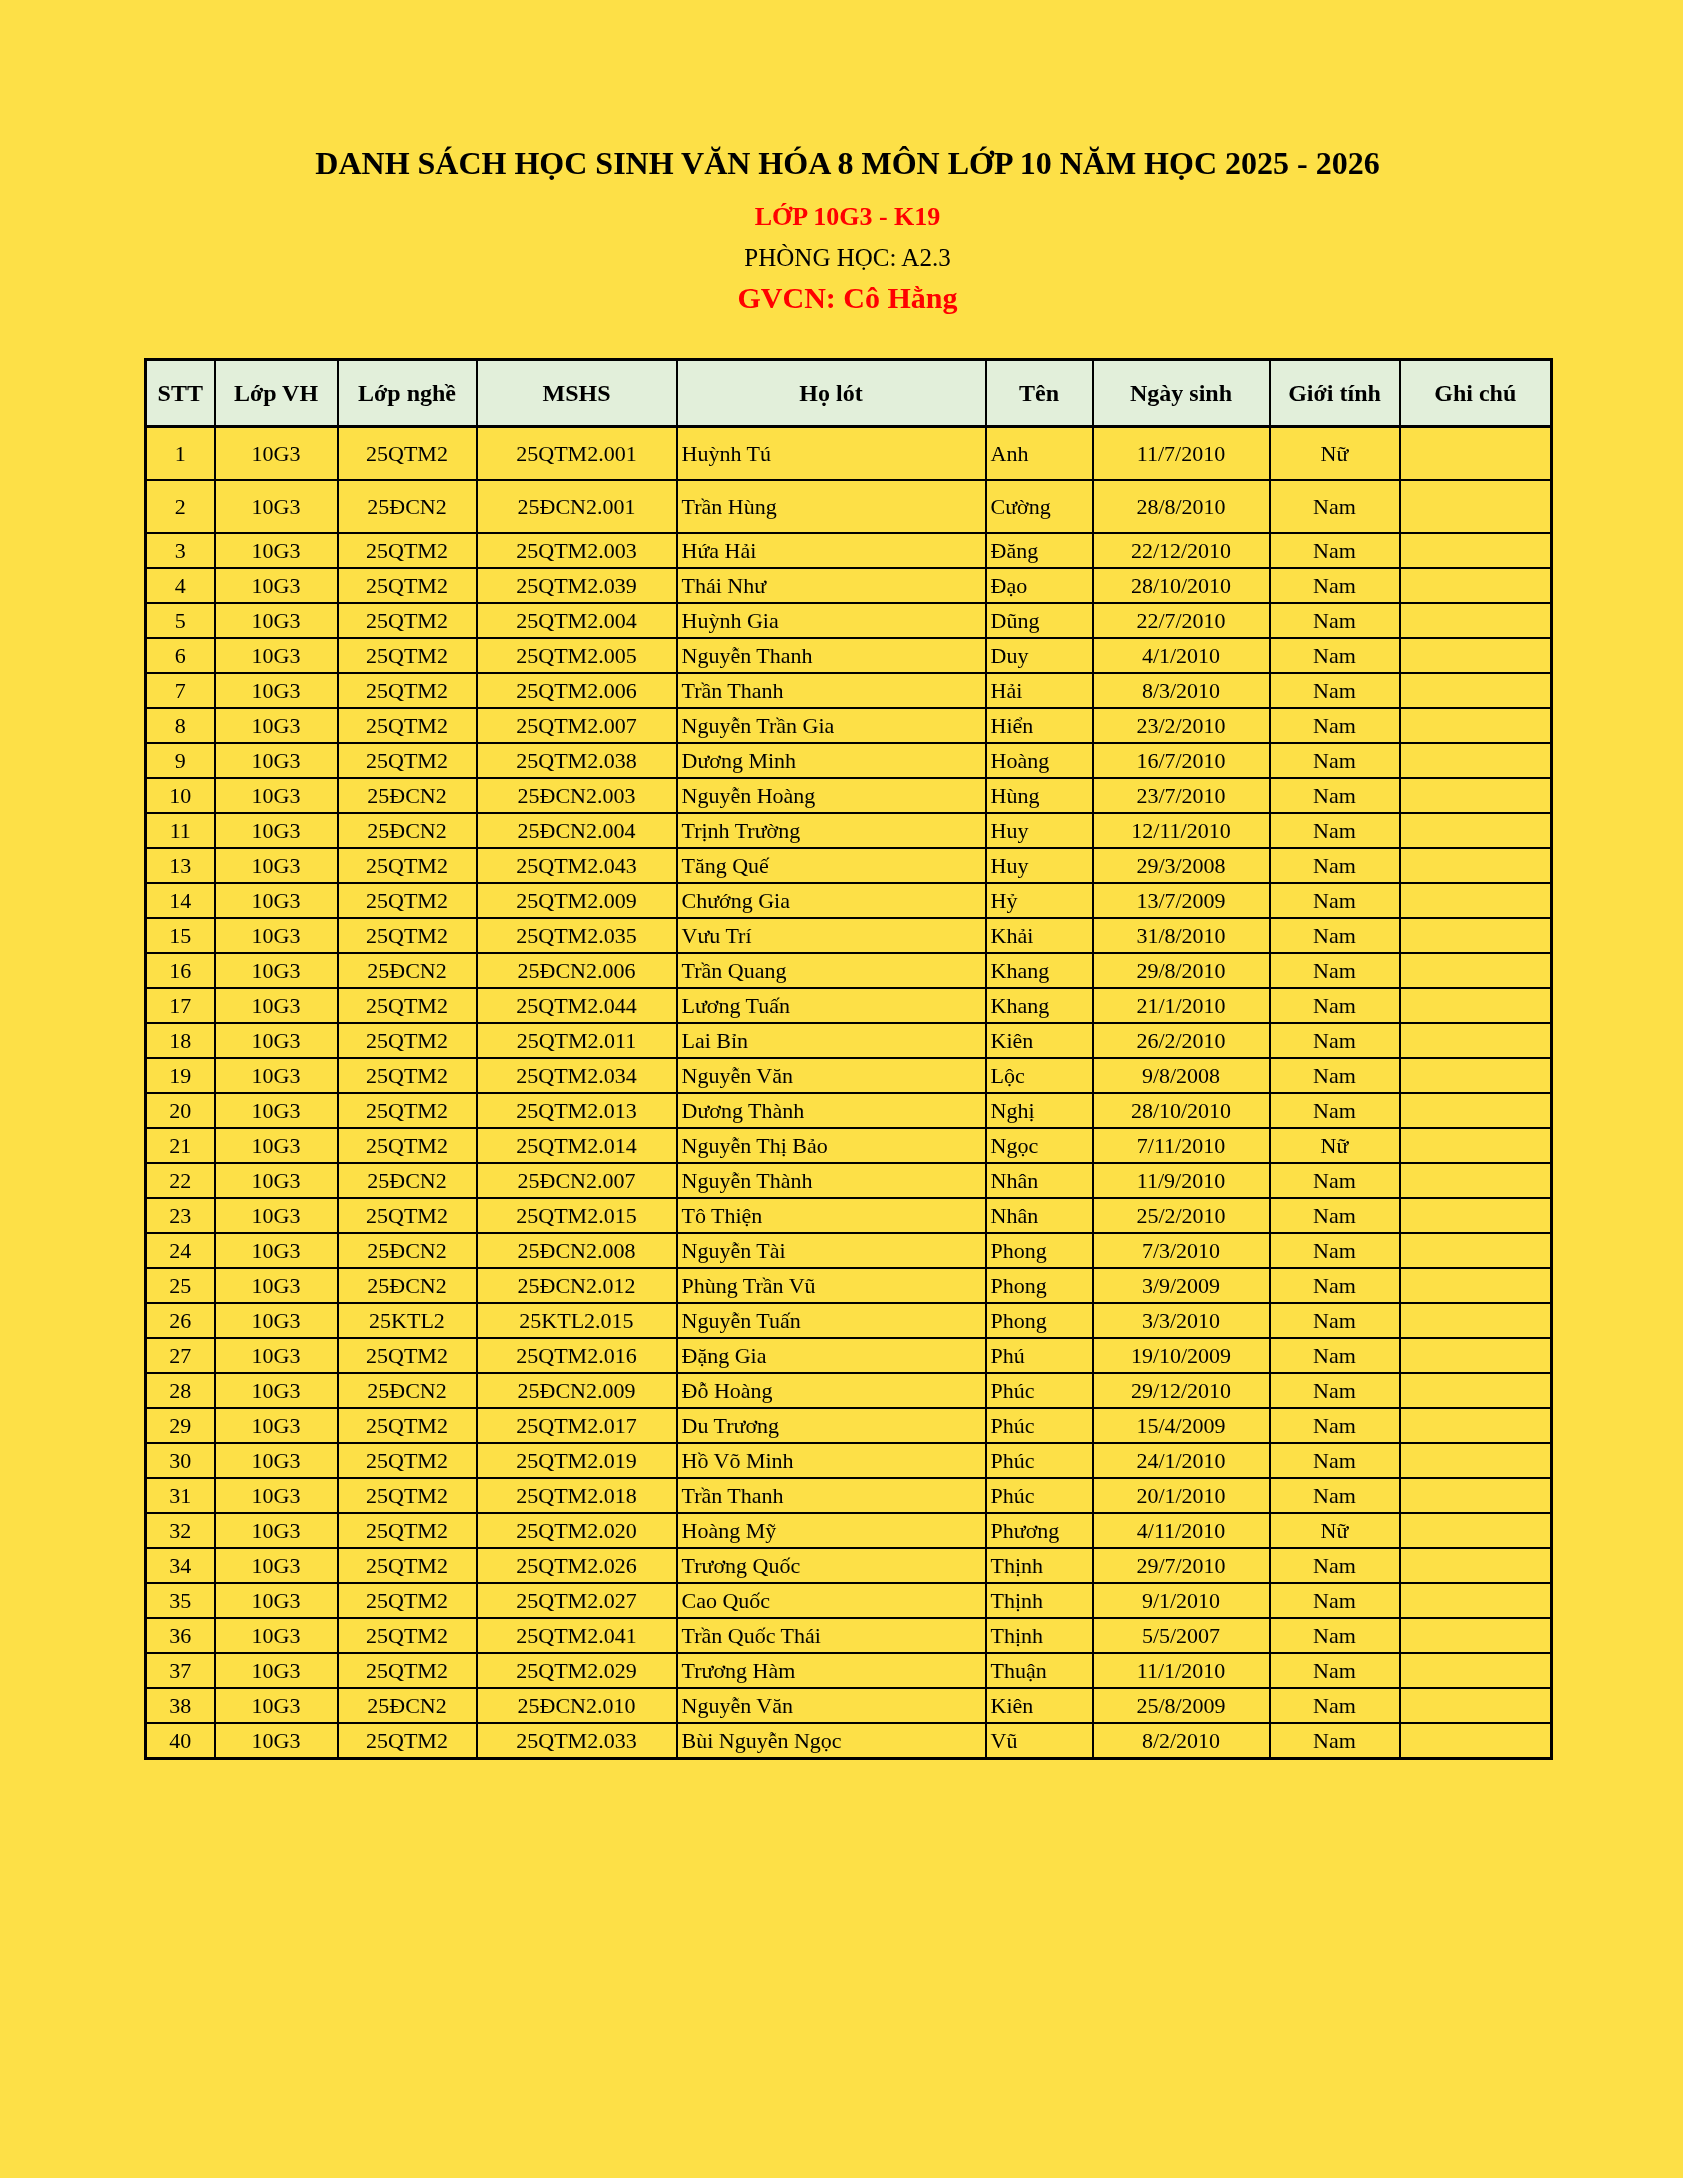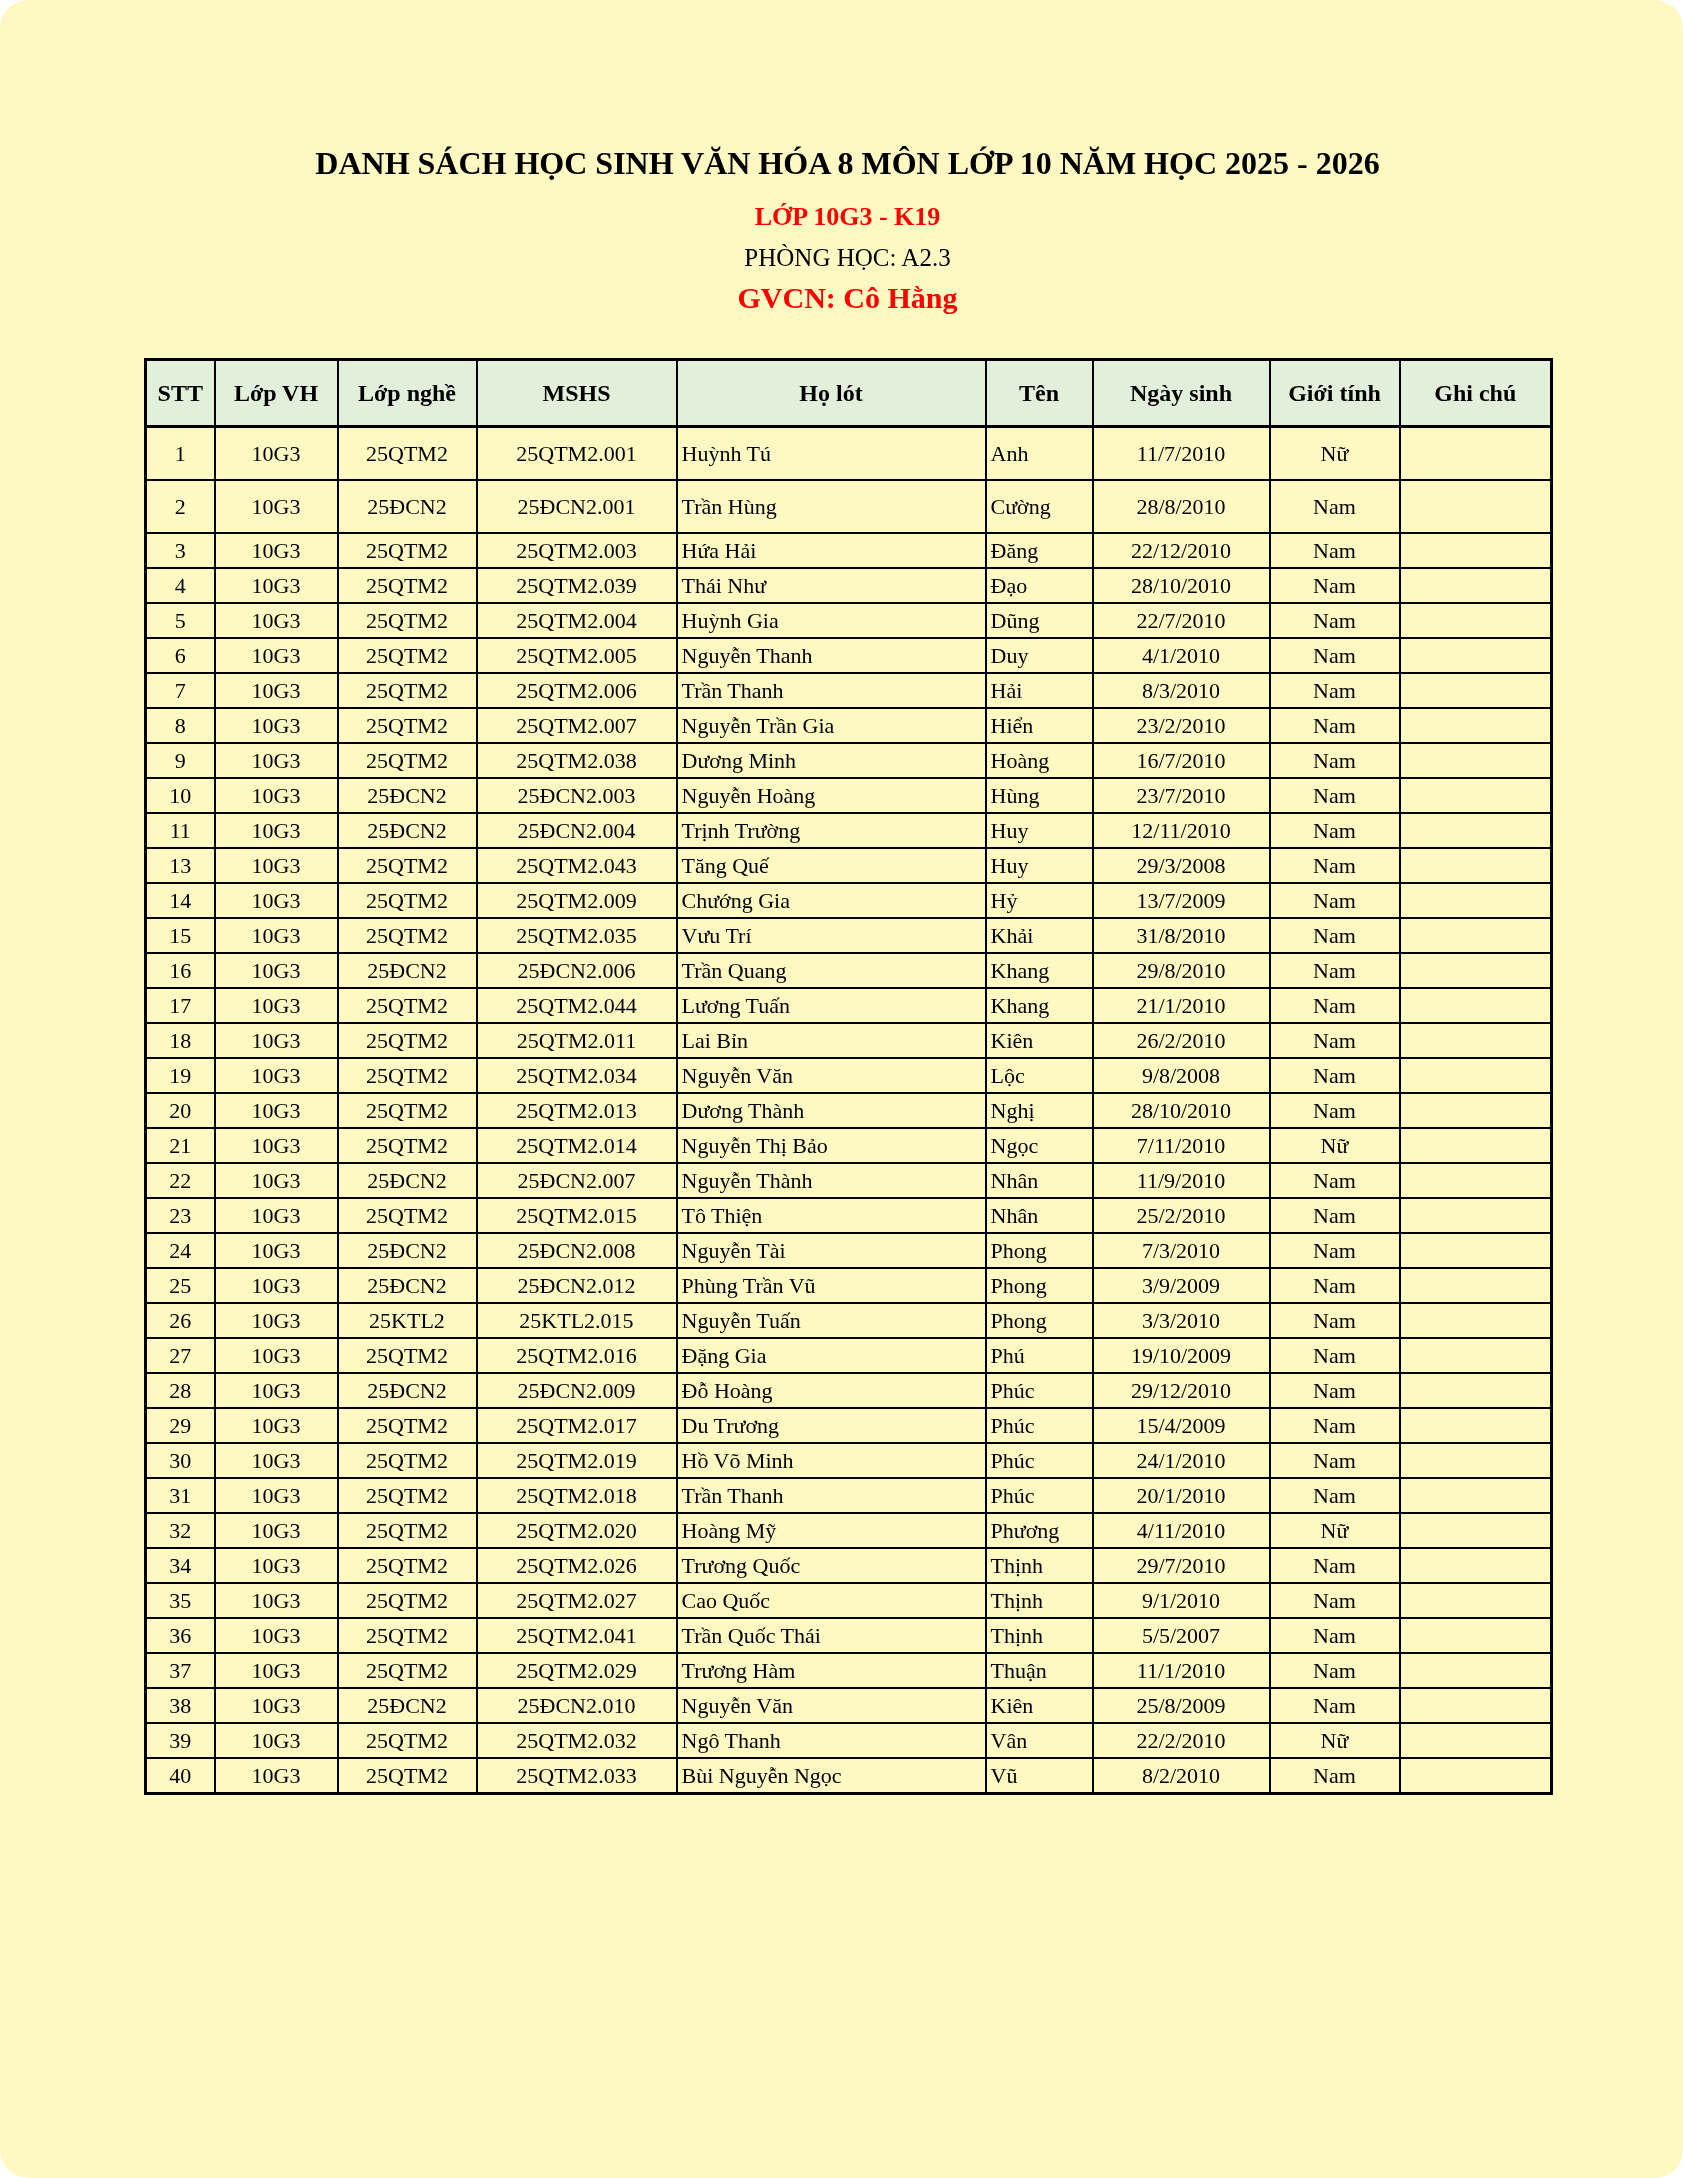--- a/index.html
+++ b/index.html
@@ -6,23 +6,22 @@
     margin: 0;
     padding: 0;
     background: #ffffff;
     font-family: "Liberation Serif", "DejaVu Serif", serif;
     color: #000000;
   }
   .page {
     position: relative;
     width: 1683px;
     height: 2178px;
-    background: #fef9c3;
+    background: #fde047;
     overflow: hidden;
-    border-radius: 28px;
   }
   .hline {
     position: absolute;
     left: 0;
     width: 1695px;
     text-align: center;
     white-space: nowrap;
   }
   .doc-title {
     top: 145px;
@@ -506,31 +505,20 @@
           <td class="center">10G3</td>
           <td class="center">25ĐCN2</td>
           <td class="center">25ĐCN2.010</td>
           <td class="left">Nguyễn Văn</td>
           <td class="left">Kiên</td>
           <td class="center">25/8/2009</td>
           <td class="center">Nam</td>
           <td class="center"></td>
         </tr>
         <tr>
-          <td class="center">39</td>
-          <td class="center">10G3</td>
-          <td class="center">25QTM2</td>
-          <td class="center">25QTM2.032</td>
-          <td class="left">Ngô Thanh</td>
-          <td class="left">Vân</td>
-          <td class="center">22/2/2010</td>
-          <td class="center">Nữ</td>
-          <td class="center"></td>
-        </tr>
-        <tr>
           <td class="center">40</td>
           <td class="center">10G3</td>
           <td class="center">25QTM2</td>
           <td class="center">25QTM2.033</td>
           <td class="left">Bùi Nguyễn Ngọc</td>
           <td class="left">Vũ</td>
           <td class="center">8/2/2010</td>
           <td class="center">Nam</td>
           <td class="center"></td>
         </tr>

